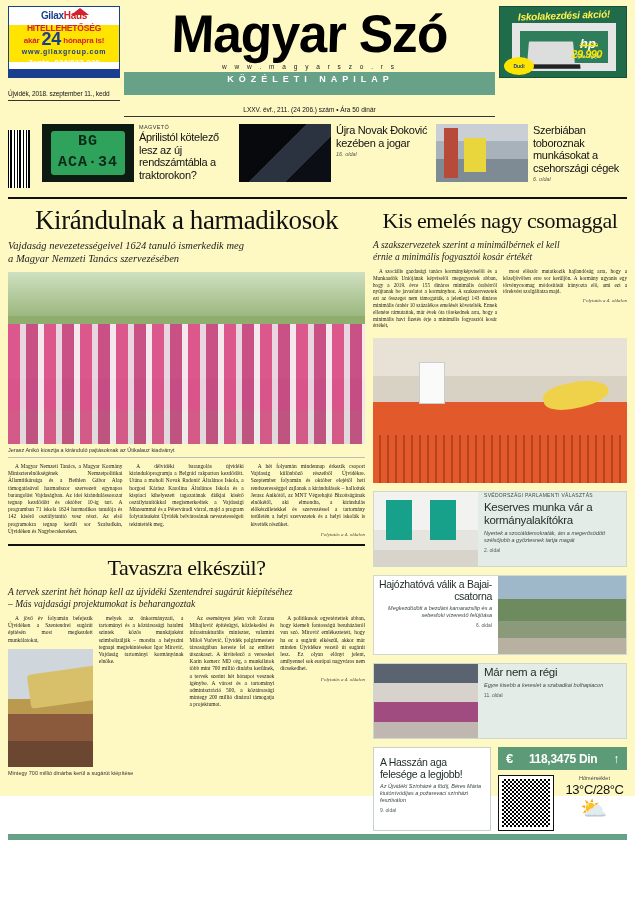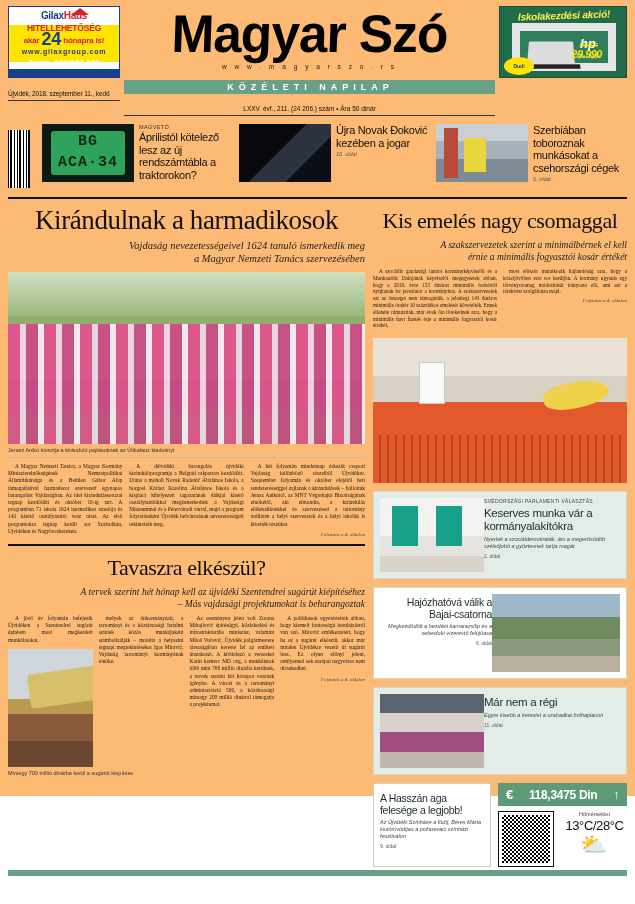--- a/index.html
+++ b/index.html
@@ -3,21 +3,21 @@
 <meta charset="utf-8">
 <style>
   * { box-sizing: border-box; margin: 0; padding: 0; }
   body {
     width: 635px; height: 904px;
     background: #ffffff;
     font-family: "Liberation Sans", sans-serif;
     overflow: hidden;
     position: relative;
   }
-  .page { width: 635px; height: 796px; position: relative; background:#fdba74; padding: 0; }
+  .page { width: 635px; height: 796px; position: relative; background:#fef9c3; padding: 0; }
 
   
   .topbar { display:flex; align-items:flex-start; padding: 6px 8px 0 8px; height: 122px; }
   .ad-left { width: 112px; flex: 0 0 112px; }
   .ad-box {
     width: 112px; height: 72px; border: 1px solid #1a3f8f; position: relative;
     background: linear-gradient(#ffffff 0 26%, #ffe400 26% 78%, #ffffff 78% 88%, #1a3f8f 88% 100%);
     overflow:hidden;
   }
   .ad-gilax { text-align:center; font-size:10px; font-weight:bold; color:#1a3f8f; line-height:15px; letter-spacing:-0.3px; padding-top:1px;}
@@ -31,21 +31,21 @@
   .dateline { font-size:6.5px; color:#111; margin-top:12px; border-bottom:1px solid #333; padding-bottom:3px; width:112px; letter-spacing:-0.1px;}
 
   .masthead { flex:1; text-align:center; padding: 0 4px; }
   .mh-title {
     font-family: "Liberation Sans", sans-serif;
     font-weight:bold; font-size:53px; color:#000; letter-spacing:-1px;
     line-height:56px; font-stretch: condensed;
     transform: scaleX(0.97) skewX(-2deg); transform-origin: center;
   }
   .mh-url { font-size:6.5px; letter-spacing:3px; color:#222; margin-top:1px; }
-  .mh-strip { background:#67a288; color:#ffffff; font-size:9px; font-weight:bold; letter-spacing:5px; padding:2px 0 2px 2px; margin-top:10px; }
+  .mh-strip { background:#67a288; color:#ffffff; font-size:9px; font-weight:bold; letter-spacing:5px; padding:2px 0 11px 2px; margin-top:2px; }
   .mh-issue { font-size:6.5px; color:#111; margin-top:11px; border-bottom:1px solid #333; padding-bottom:3px; }
 
   .ad-right { width:128px; flex:0 0 128px; }
   .ad-hp { width:128px; height:72px; background:#1f6b4a; position:relative; overflow:hidden; border:1px solid #15513a;}
   .hp-script { position:absolute; top:3px; left:6px; right:4px; text-align:center; font-size:10px; font-style:italic; color:#fff24a; font-weight:bold; transform:rotate(-2deg); letter-spacing:-0.2px;}
   .hp-board { position:absolute; left:12px; top:16px; width:104px; height:48px; background:#2e7d5b; border:8px solid #e5e5e5; }
   .hp-laptop { position:absolute; left:8px; top:10px; width:46px; height:24px; background:#dddddd; border-radius:1px; transform: perspective(40px) rotateX(8deg); }
   .hp-laptop:after{content:"";position:absolute;left:-5px;top:23px;width:56px;height:4px;background:#222;}
   .hp-logo { position:absolute; right:12px; top:5px; color:#fff; font-size:13px; font-style:italic; font-weight:bold; }
   .hp-price { position:absolute; right:6px; bottom:3px; color:#ffe400; font-size:11px; font-style:italic; font-weight:bold; letter-spacing:-0.5px;}
@@ -74,21 +74,21 @@
   .t-page { font-size:5.5px; color:#555; font-style:italic; margin-top:2px;}
   .rule-thick { border-top:2px solid #111; margin: 3px 8px 0 8px; }
 
   
   .main { display:flex; padding: 0 8px; gap:8px; }
   .col-left { width:357px; flex:0 0 357px; }
   .col-right { width:254px; flex:0 0 254px; }
 
   .hl-title { font-family:"Liberation Serif", serif; font-size:27px; text-align:center; color:#111; margin-top:6px; letter-spacing:-0.4px; line-height:31px;}
   .hl-title.sm { font-size:22px; }
-  .hl-sub { font-family:"Liberation Serif", serif; font-style:italic; font-size:10.5px; text-align:right; color:#222; line-height:13px; margin-top:3px;}
+  .hl-sub { font-family:"Liberation Serif", serif; font-style:italic; font-size:10.5px; text-align:left; color:#222; line-height:13px; margin-top:3px;}
   .hl-sub.sm { font-size:9.5px; line-height:12px;}
 
   .lead-photo { width:100%; height:172px; margin-top:7px; position:relative; overflow:hidden;
     background: linear-gradient(180deg,#6d8f5a 0 16%,#8fae6e 16% 30%,#c46a8f 30% 62%,#b4557e 62% 80%,#8c7f6e 80% 100%);
   }
   .lead-photo .kids { position:absolute; left:0; right:0; bottom:0; height:120px;
     background: repeating-linear-gradient(90deg,#e0548c 0 12px,#f0e8ee 12px 18px,#c94c84 18px 30px,#ffffff 30px 36px);
     opacity:.85;}
   .lead-photo .sky { position:absolute; inset:0 0 auto 0; height:44px; background:linear-gradient(#cfe0c0,#9cb87f);}
   .cap { font-size:5.5px; color:#333; padding:3px 0 4px 0; border-bottom:1px solid #bbb; }
@@ -113,21 +113,21 @@
     background: linear-gradient(180deg,#e8e2d6 0 26%,#d8d2c4 26% 44%,#e25a2c 44% 92%,#c24a22 92% 100%);
     position:relative; overflow:hidden;}
   .basket-photo .banana { position:absolute; right:18px; top:44px; width:66px; height:26px; background:#f0d24a; border-radius:40% 60% 50% 50%; transform:rotate(-12deg);}
   .basket-photo .milk { position:absolute; left:46px; top:24px; width:26px; height:42px; background:#fafafa; border:1px solid #ccc;}
   .basket-photo .grid { position:absolute; left:0; right:0; bottom:0; height:48px;
     background: repeating-linear-gradient(90deg,#e25a2c 0 6px,#b8431d 6px 8px); }
 
   .box { border:1px solid #cfd8d2; margin-top:8px; }
   .box.green { background:#e4ece7; border-color:#cbd9d1; }
   .box.white { background:#ffffff; }
-  .box-in { display:flex; padding:6px; }
+  .box-in { display:flex; gap:6px; }
   .b-img { flex:0 0 104px; height:74px; }
   .b-img.voting { background:linear-gradient(180deg,#f2f2f0 0 52%,#e6e4df 52% 78%,#d8d4cc 78% 100%); position:relative;}
   .b-img.voting:before{content:"";position:absolute;left:12px;top:8px;width:26px;height:40px;background:#17a08a;}
   .b-img.voting:after{content:"";position:absolute;left:56px;top:8px;width:26px;height:40px;background:#17a08a;}
   .b-img.canal { background:linear-gradient(180deg,#9fb8c9 0 30%,#6e8a5f 30% 58%,#8a9a7a 58% 80%,#b8b0a0 80%);}
   .b-img.flea { background:linear-gradient(180deg,#5a6470 0 26%,#d8d2cc 26% 52%,#a04c80 52% 78%,#c0b8b0 78%);}
   .b-img.wide { flex:0 0 128px; height:78px; }
   .b-txt { flex:1; min-width:0; }
   .b-kicker { font-size:5px; color:#3c4b44; letter-spacing:0.3px; line-height:6.5px; text-transform:uppercase;}
   .b-head { font-size:11.5px; color:#1c2b24; line-height:13px; letter-spacing:-0.3px; margin-top:2px;}

